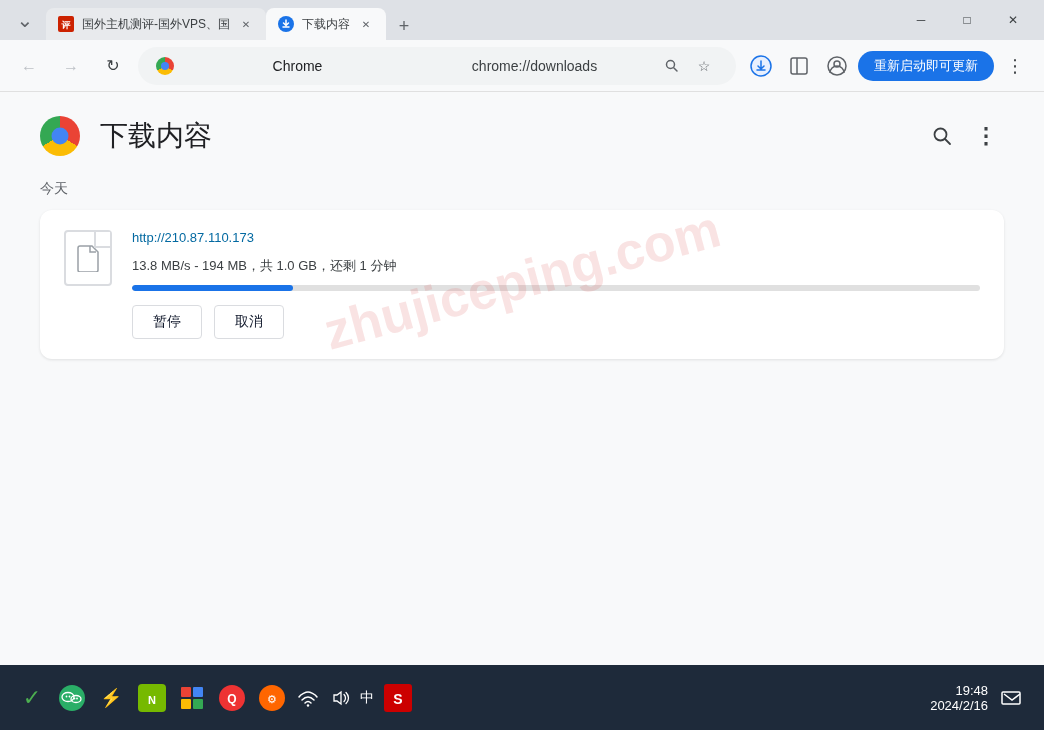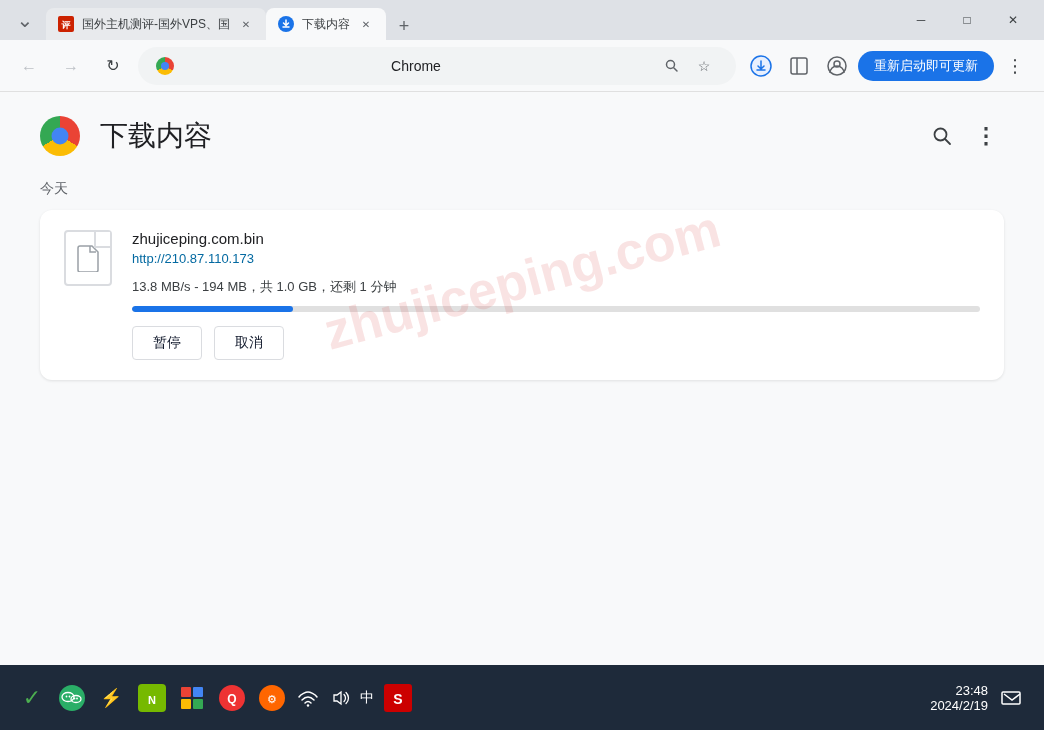--- a/index.html
+++ b/index.html
@@ -423,20 +423,21 @@
 </div>
 
 <div class="toolbar">
   <div class="nav-btn disabled">←</div>
   <div class="nav-btn disabled">→</div>
   <div class="nav-btn">↻</div>
 
   <div class="address-bar">
     <div class="chrome-logo-small"></div>
     <span class="address-text" style="font-weight:500; color:#202124;">Chrome</span>
+    <span class="address-text">chrome://downloads</span>
     <div class="address-icons">
       <div class="addr-icon-btn">
         <svg width="16" height="16" viewBox="0 0 16 16" fill="none">
           <circle cx="6.5" cy="6.5" r="4" stroke="#5f6368" stroke-width="1.5"></circle>
           <path d="M10 10l3 3" stroke="#5f6368" stroke-width="1.5" stroke-linecap="round"></path>
         </svg>
       </div>
       <div class="addr-icon-btn">☆</div>
     </div>
   </div>
@@ -491,21 +492,20 @@
 
   <div class="download-item">
     <div class="file-icon">
       <svg width="24" height="28" viewBox="0 0 24 28" fill="none">
         <path d="M4 2h12l6 6v18a2 2 0 01-2 2H4a2 2 0 01-2-2V4a2 2 0 012-2z" stroke="#9aa0a6" stroke-width="1.5" fill="white"></path>
         <path d="M14 2v6h6" stroke="#9aa0a6" stroke-width="1.5" fill="none"></path>
       </svg>
     </div>
 
     <div class="download-info">
-      <div class="download-filename">zhujiceping.com.bin</div>
       <div class="download-url">http://210.87.110.173</div>
       <div class="download-status">13.8 MB/s - 194 MB，共 1.0 GB，还剩 1 分钟</div>
 
       <div class="progress-bar-container">
         <div class="progress-bar-fill" style="width: 19%"></div>
       </div>
 
       <div class="download-actions">
         <button class="action-btn">暂停</button>
         <button class="action-btn">取消</button>
@@ -586,22 +586,22 @@
     <div class="taskbar-icon">
       <svg width="28" height="28" viewBox="0 0 28 28">
         <rect width="28" height="28" rx="3" fill="#cc0000"></rect>
         <text x="14" y="20" text-anchor="middle" fill="white" font-size="14" font-weight="bold">S</text>
       </svg>
     </div>
 
   </div>
 
   <div class="taskbar-clock">
-    <span>23:48</span>
-    <span>2024/2/19</span>
+    <span>19:48</span>
+    <span>2024/2/16</span>
   </div>
 
   <div class="taskbar-notification">
     <svg width="24" height="24" viewBox="0 0 24 24" fill="none">
       <rect x="2" y="6" width="18" height="12" rx="1" stroke="white" stroke-width="1.5"></rect>
       <path d="M4 8l8 6 8-6" stroke="white" stroke-width="1.5"></path>
     </svg>
   </div>
 </div>
 

